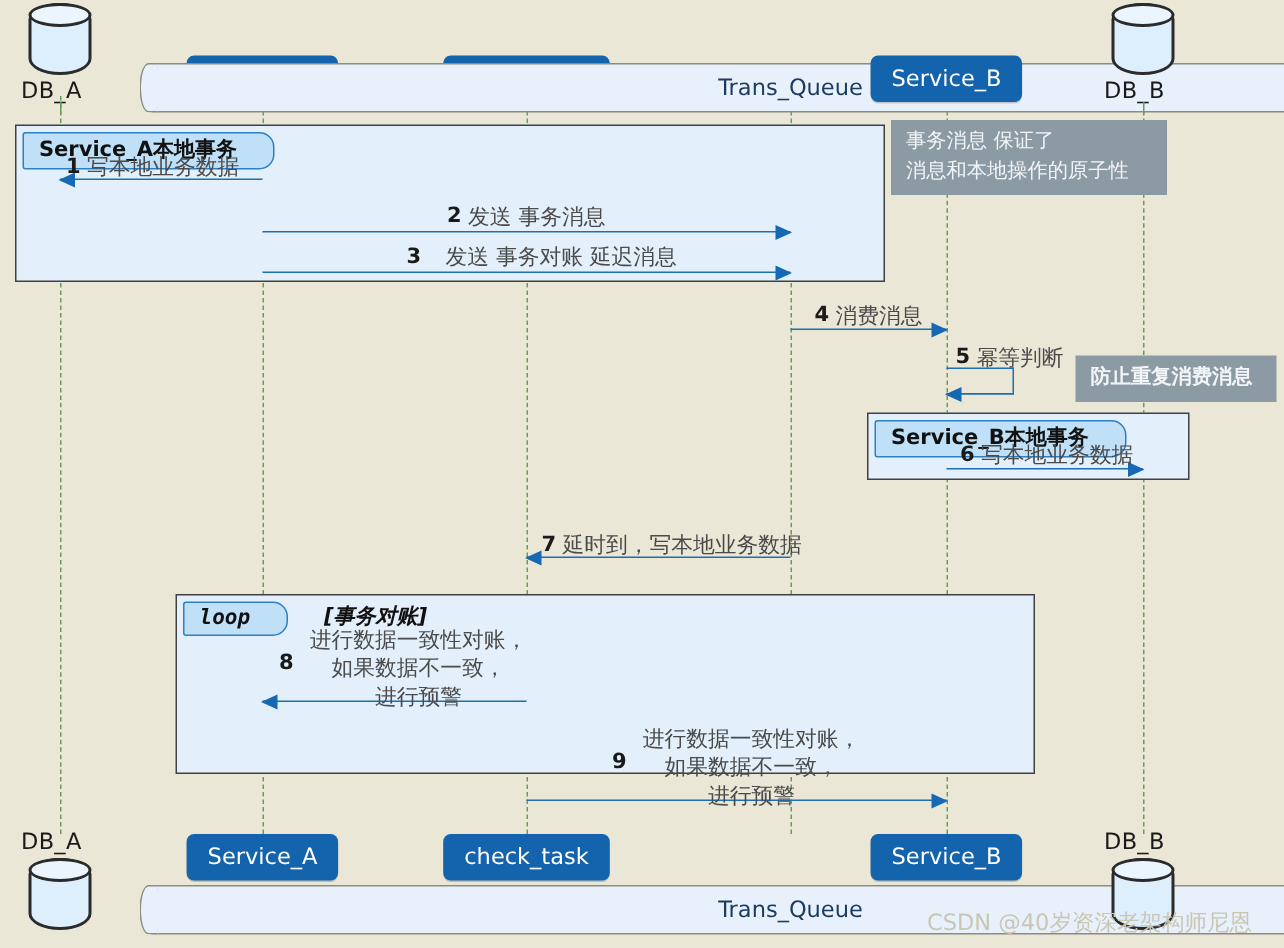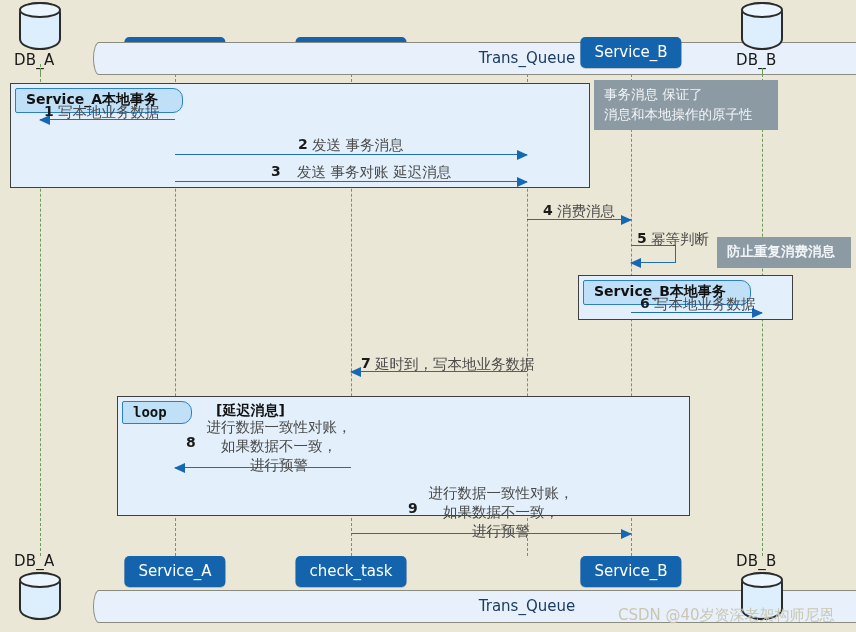--- a/index.html
+++ b/index.html
@@ -281,23 +281,23 @@
   <div class="msg-num" style="left:640px; top:295px;">6</div>
   <div class="msg-label" style="left:654px; top:295px;">写本地业务数据</div>
 
 
   <div class="msg" style="left:351px; top:371px; width:176px;">
     <div class="arrowhead left"></div>
   </div>
   <div class="msg-num" style="left:361px; top:355px;">7</div>
   <div class="msg-label" style="left:375px; top:355px;">延时到，写本地业务数据</div>
 
-  <div class="fragment" style="left:117px; top:396px; width:573px; height:120px;">
+  <div class="fragment" style="left:117px; top:396px; width:573px; height:120px;font-style:italic;">
     <div class="frag-tab">loop</div>
-    <div class="frag-guard" style="left:98px;">[延迟消息]</div>
+    <div class="frag-guard" style="left:98px;">[事务对账]</div>
   </div>
 
   <div class="msg" style="left:175px; top:467px; width:176px;">
     <div class="arrowhead left"></div>
   </div>
   <div class="msg-num" style="left:186px; top:434px;">8</div>
   <div class="msg-label" style="left:204px; top:418px; width:150px; text-align:center;">进行数据一致性对账，
 如果数据不一致，
 进行预警</div>
 

